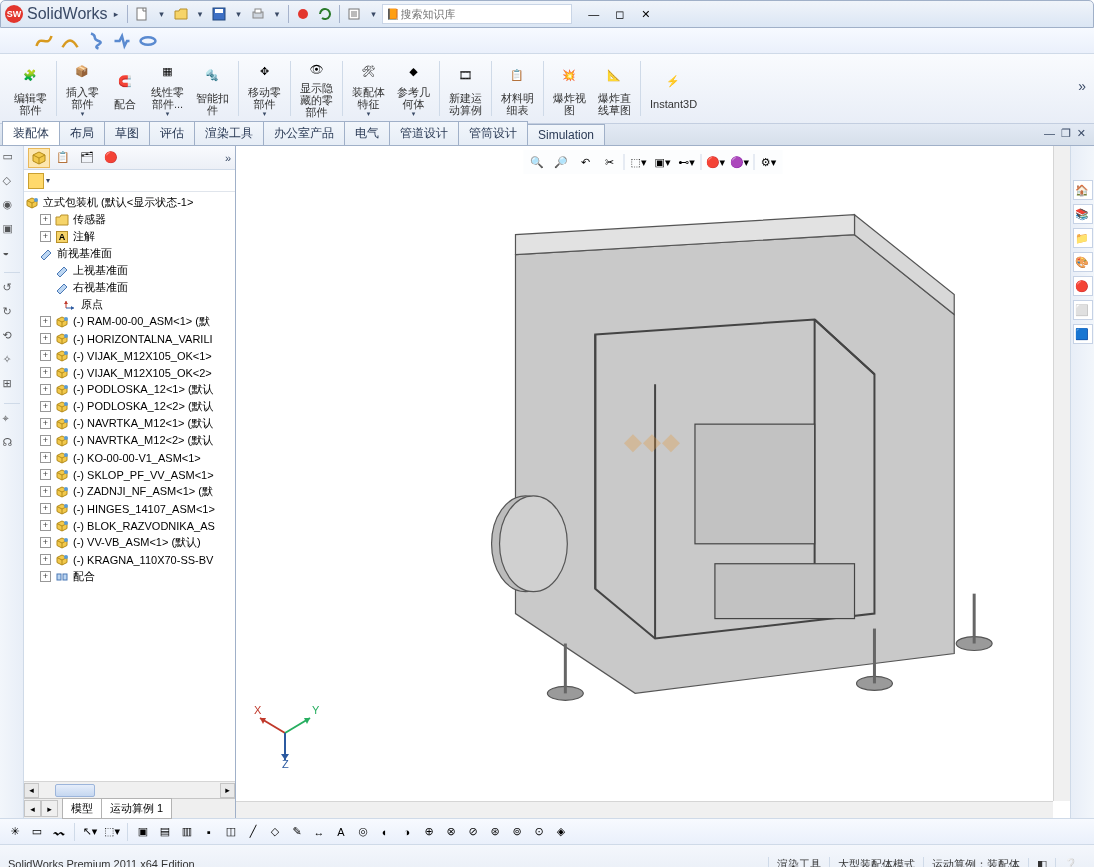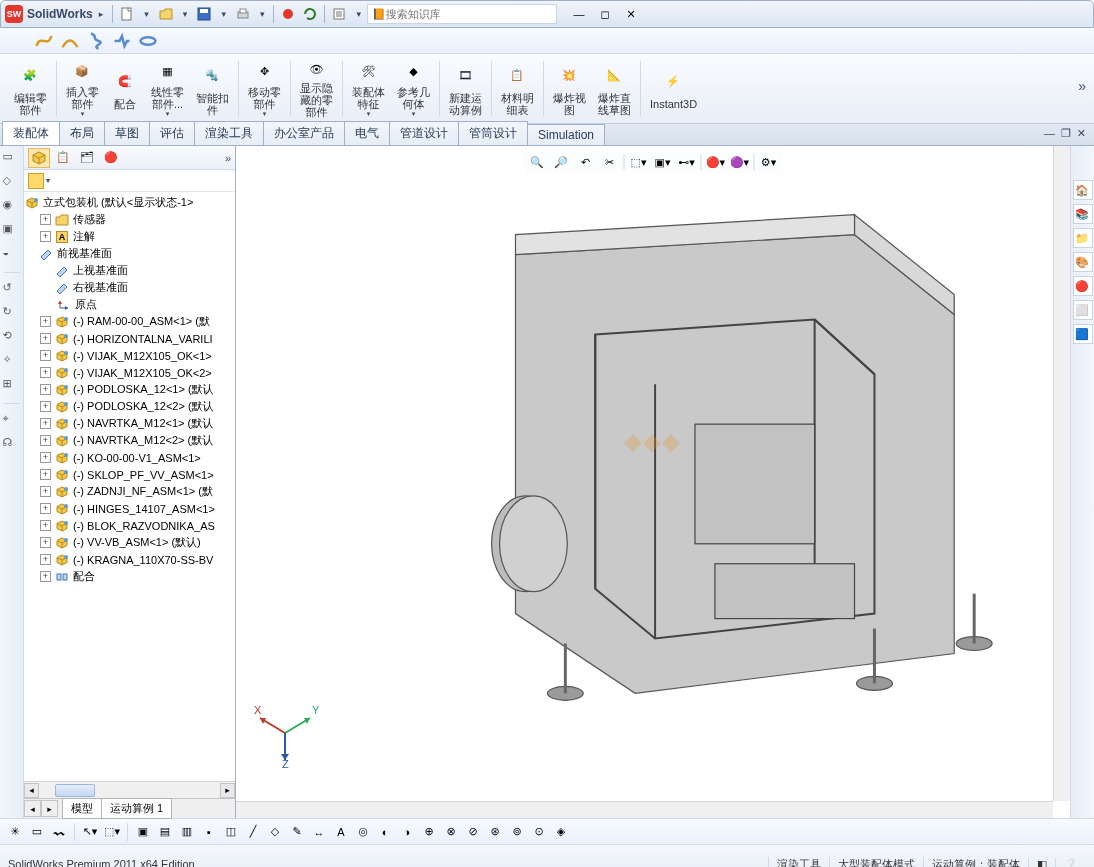--- a/index.html
+++ b/index.html
@@ -1,21 +1,21 @@
 <!DOCTYPE html>
 <html><head>
 <meta charset="utf-8">
 <style>
 * { margin: 0; padding: 0; box-sizing: border-box; font-family: "Microsoft YaHei", Tahoma, sans-serif; font-size: 11px; }
 body { background: #fff; overflow: hidden; width: 1094px; height: 867px; position: relative; }
 
 
 .titlebar { height: 28px; background: linear-gradient(#f0f4fa,#dbe6f4); border: 1px solid #a0b0c8; display: flex; align-items: center; padding: 0 4px; border-radius: 5px 5px 0 0; }
-.sw-logo { width: 18px; height: 18px; background: #e3362d; border-radius: 4px; display: inline-flex; align-items: center; justify-content: center; color: #fff; font-weight: bold; font-size: 9px; margin-right: 4px; }
-.title-text { font-weight: bold; color: #3a4a66; font-size: 12px; }
+.sw-logo { width: 18px; height: 18px; background: #e3362d; border-radius: 9px; display: inline-flex; align-items: center; justify-content: center; color: #fff; font-weight: bold; font-size: 9px; margin-right: 4px; }
+.title-text { font-weight: normal; color: #3a4a66; font-size: 16px; }
 .title-dropdown { font-size: 9px; color: #3a4a66; margin: 0 6px; }
 .title-sep { width: 1px; height: 18px; background: #a6b3cc; margin: 0 3px; }
 .title-ico { width: 18px; height: 18px; margin: 0 2px; display: inline-flex; align-items: center; justify-content: center; cursor: pointer; }
 .title-ico svg { width: 16px; height: 16px; }
 .title-doc { flex: 1; text-align: center; color: #333; font-size: 12px; }
 .title-search { width: 190px; height: 20px; background: #fff; border: 1px solid #c9d5e6; display: flex; align-items: center; padding: 0 4px; margin-right: 8px; }
 .title-search input { border: none; outline: none; flex: 1; font-size: 11px; color: #888; }
 .winbtn { width: 24px; height: 16px; display: inline-flex; align-items: center; justify-content: center; cursor: pointer; margin-left: 2px; }
 
 
@@ -378,21 +378,21 @@
         </div>
         <div class="node" style="padding-left: 16px;">
           <span class="tgl empty"></span>
           <span class="nico">
             <svg width="14" height="12" viewBox="0 0 14 12">
               <path d="M2 9 L9 2 L12 5 L5 12 Z" fill="#bcd6f2" stroke="#4a78b5"></path>
             </svg>
           </span>
           <span class="nlbl">右视基准面</span>
         </div>
-        <div class="node" style="padding-left: 18px;">
+        <div class="node" style="padding-left: 24px;">
           <span class="tgl empty"></span>
           <span class="nico">
             <svg width="14" height="12" viewBox="0 0 14 12">
               <line x1="3" y1="9" x2="3" y2="2" stroke="#c0392b"></line>
               <line x1="3" y1="9" x2="11" y2="9" stroke="#2c5aa0"></line>
               <polygon points="3,2 1,5 5,5" fill="#c0392b"></polygon>
               <polygon points="11,9 8,7 8,11" fill="#2c5aa0"></polygon>
             </svg>
           </span>
           <span class="nlbl">原点</span>

